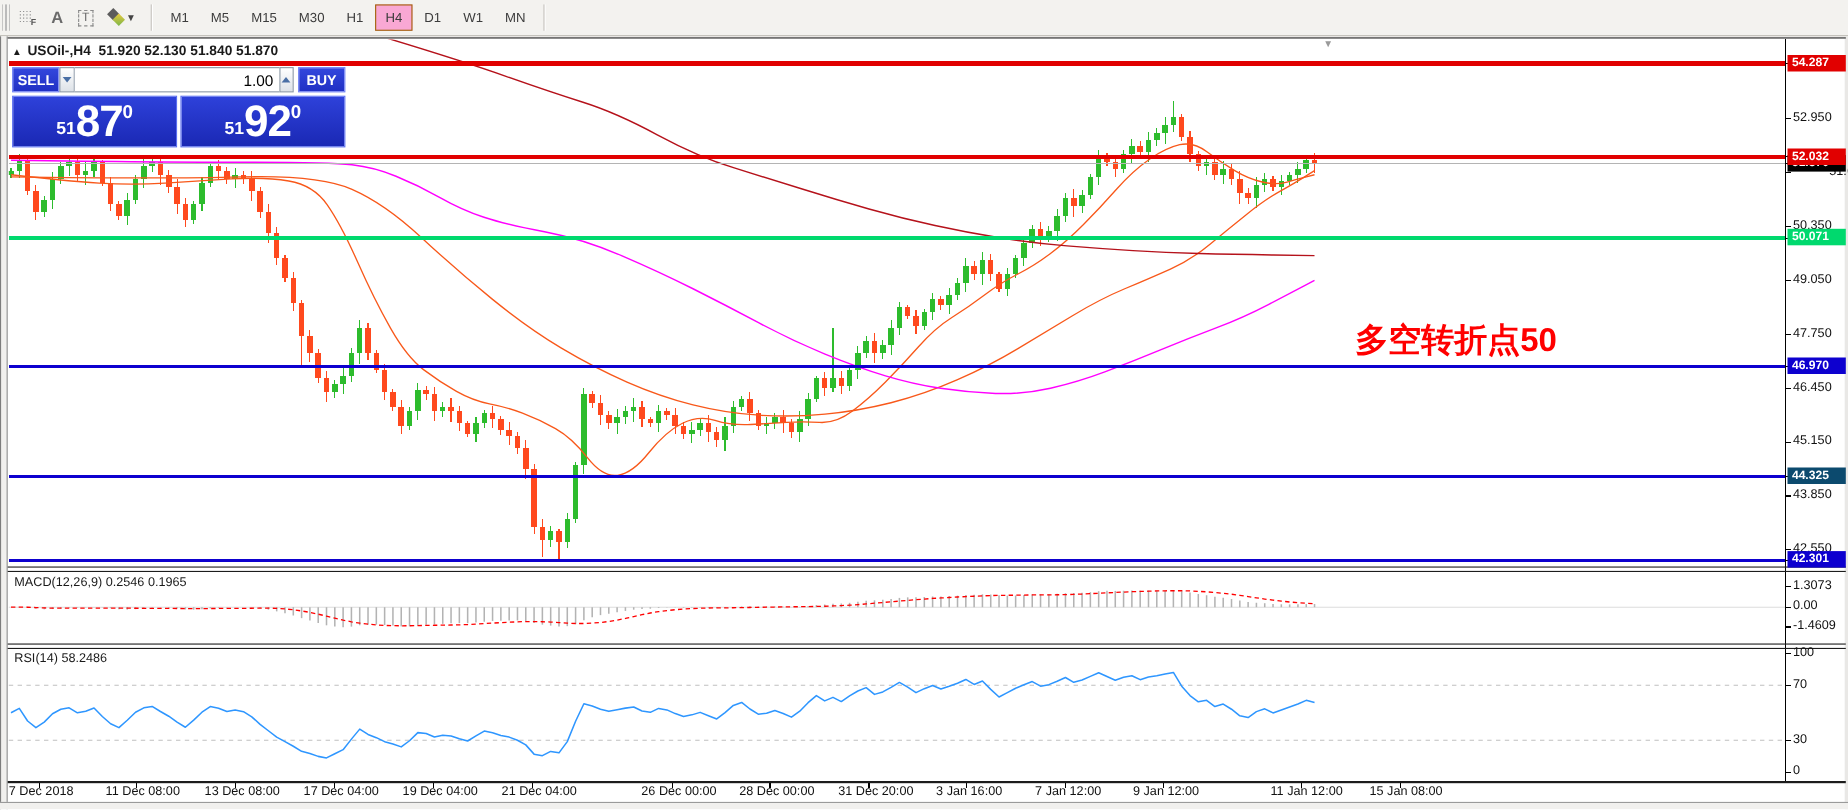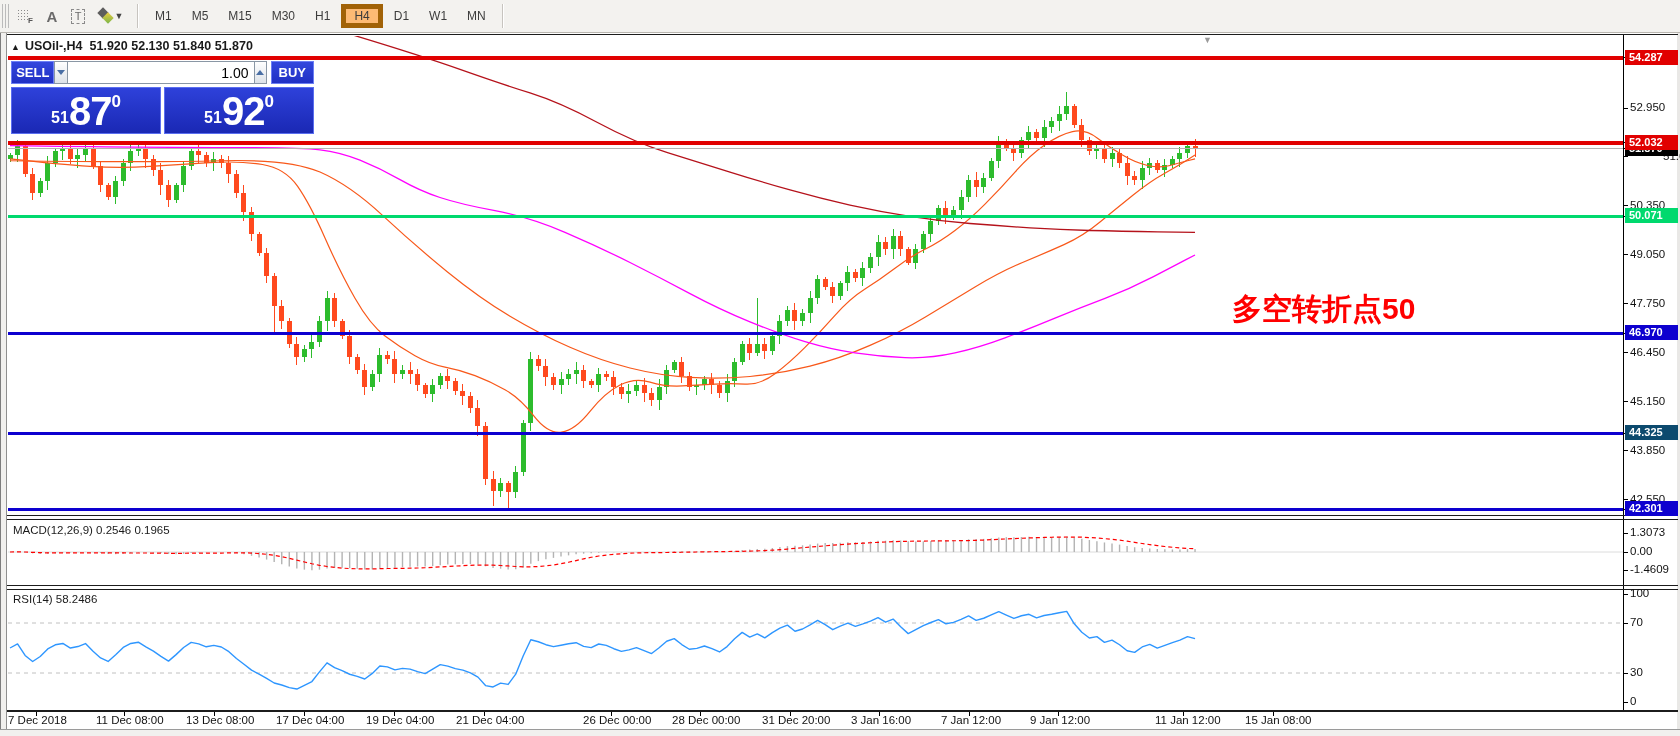--- a/index.html
+++ b/index.html
@@ -16,21 +16,21 @@
     display:flex; align-items:center; justify-content:center; color:#555; cursor:default; }
   .icoA { font-size:15px; font-weight:bold; color:#6a6a6a; }
   .icoT { font-size:11px; color:#6a6a6a; border:1px dashed #8a8a8a; padding:0 3px; line-height:13px; }
   .diamond { display:inline-block; width:8px; height:8px; transform:rotate(45deg); }
   .d1 { background:#5c5c5c; margin-right:-3px; margin-top:-6px; }
   .d2 { background:linear-gradient(135deg,#e8c93f,#7ab648); margin-top:4px; }
   .caret { font-size:9px; color:#444; margin-left:3px; }
   .tb-sep { width:2px; height:24px; margin:0 6px; border-left:1px solid #c7c4bf; border-right:1px solid #fff; }
   .tf-btn { height:24px; padding:0 8px; margin:16px 1px; font-family:"Liberation Sans",sans-serif;
     font-size:12px; color:#3c3c3c; background:transparent; border:1px solid transparent; cursor:default; }
-  .tf-btn.active { background:#fdba74; border:5px solid #a16207; }
+  .tf-btn.active { background:#f9a8d4; border:1px solid #a16207; }
 
   
   #left-strip  { position:absolute; left:0; top:33px; width:7px; height:703px;
     background:#f1f0ee; border-left:1px solid #7d7d7d; border-right:1px solid #8f8f8f; }
   #right-strip { position:absolute; right:0; top:33px; width:3px; height:703px; background:#e9e8e6; }
   #bottom-strip{ position:absolute; left:0; top:729px; width:1680px; height:7px;
     background:#f1f0ee; border-top:1px solid #9a9a9a; }
   .pane-split { position:absolute; left:7px; width:1671px; height:1px; background:#1c1c1c; }
 
   

